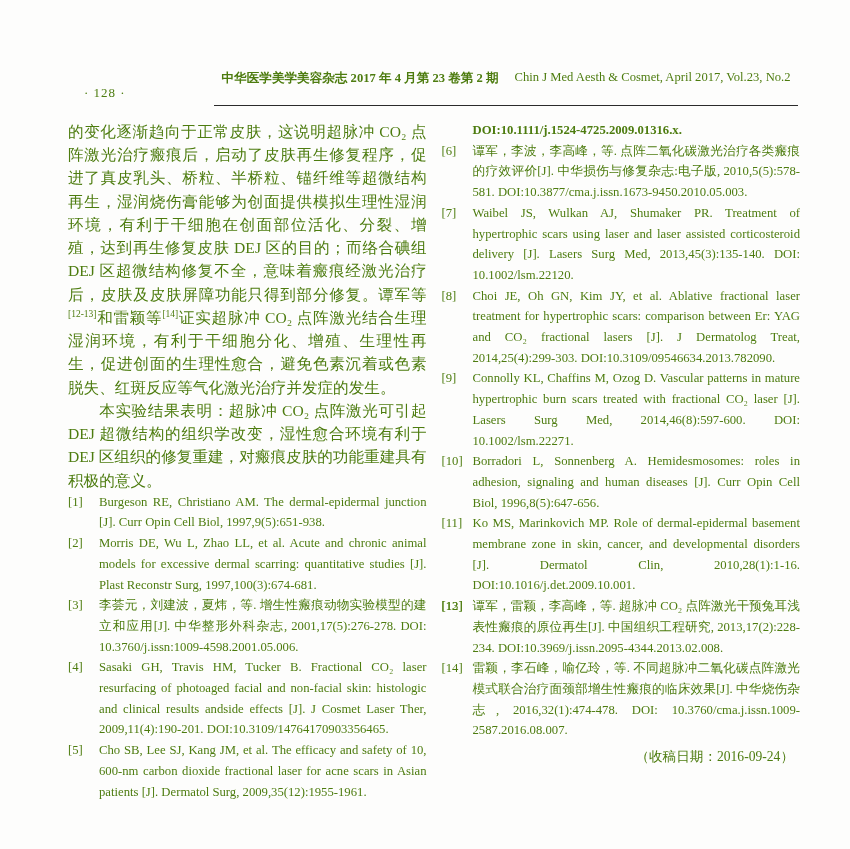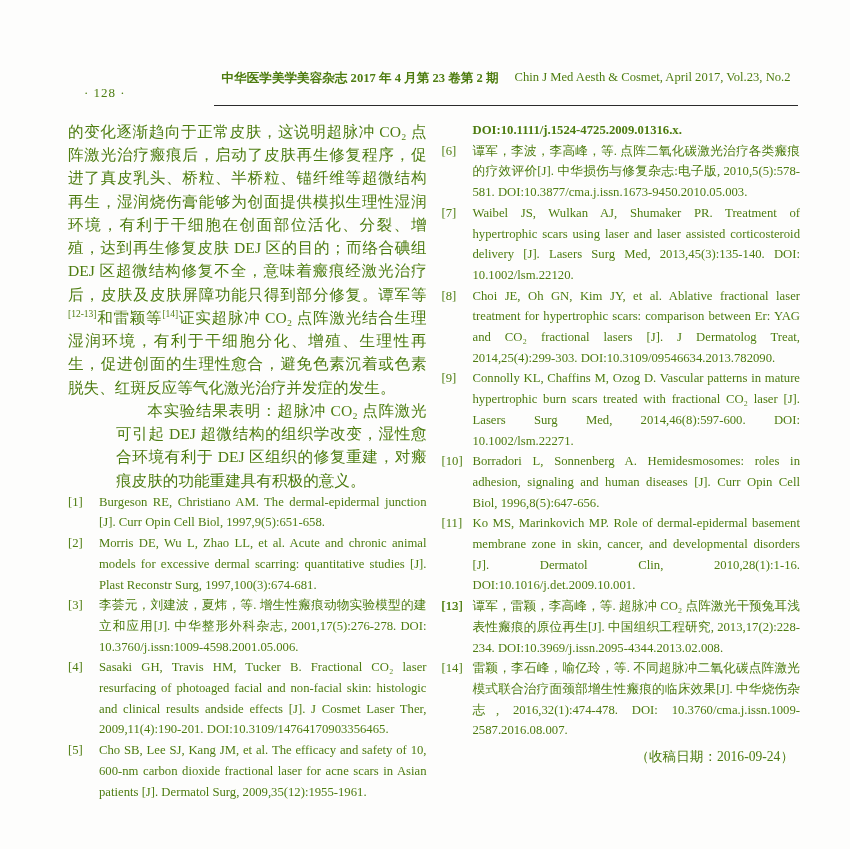--- a/index.html
+++ b/index.html
@@ -43,21 +43,21 @@
     box-sizing:border-box;
   }
   .col { width:360px; box-sizing:border-box; }
   .body-text {
     margin:0;
     font-size:15.6px;
     line-height:1.49;
     text-align:justify;
     text-justify:inter-ideograph;
   }
-  .para2 { text-indent:2em;margin-left:48px; }
+  .para2 { text-indent:2em; }
   sup.cite {
     font-size:9.5px;
     line-height:0;
     vertical-align:super;
   }
   .refs-heading {
     text-align:center;
     font-weight:bold;
     font-size:14.5px;
     letter-spacing:6px;
@@ -101,21 +101,21 @@
 
   <div class="columns">
 
     <div class="col">
       <p class="body-text"><span>的变化逐渐趋向于正常皮肤，这说明超脉冲 CO₂ 点阵激光治疗瘢痕后，启动了皮肤再生修复程序，促进了真皮乳头、桥粒、半桥粒、锚纤维等超微结构再生，湿润烧伤膏能够为创面提供模拟生理性湿润环境，有利于干细胞在创面部位活化、分裂、增殖，达到再生修复皮肤 DEJ 区的目的；而络合碘组 DEJ 区超微结构修复不全，意味着瘢痕经激光治疗后，皮肤及皮肤屏障功能只得到部分修复。谭军等</span><sup class="cite">[12-13]</sup><span>和雷颖等</span><sup class="cite">[14]</sup><span>证实超脉冲 CO₂ 点阵激光结合生理湿润环境，有利于干细胞分化、增殖、生理性再生，促进创面的生理性愈合，避免色素沉着或色素脱失、红斑反应等气化激光治疗并发症的发生。</span></p>
       <p class="body-text para2">本实验结果表明：超脉冲 CO₂ 点阵激光可引起 DEJ 超微结构的组织学改变，湿性愈合环境有利于 DEJ 区组织的修复重建，对瘢痕皮肤的功能重建具有积极的意义。</p>
 
 
       <div class="ref">
         <span class="ref-label">[1]</span>
-        <span class="ref-text">Burgeson RE, Christiano AM. The dermal-epidermal junction [J]. Curr Opin Cell Biol, 1997,9(5):651-658.</span>
+        <span class="ref-text">Burgeson RE, Christiano AM. The dermal-epidermal junction [J]. Curr Opin Cell Biol, 1997,9(5):651-938.</span>
       </div>
       <div class="ref">
         <span class="ref-label">[2]</span>
         <span class="ref-text">Morris DE, Wu L, Zhao LL, et al. Acute and chronic animal models for excessive dermal scarring: quantitative studies [J]. Plast Reconstr Surg, 1997,100(3):674-681.</span>
       </div>
       <div class="ref">
         <span class="ref-label">[3]</span>
         <span class="ref-text">李荟元，刘建波，夏炜，等. 增生性瘢痕动物实验模型的建立和应用[J]. 中华整形外科杂志, 2001,17(5):276-278. DOI: 10.3760/j.issn:1009-4598.2001.05.006.</span>
       </div>
       <div class="ref">

